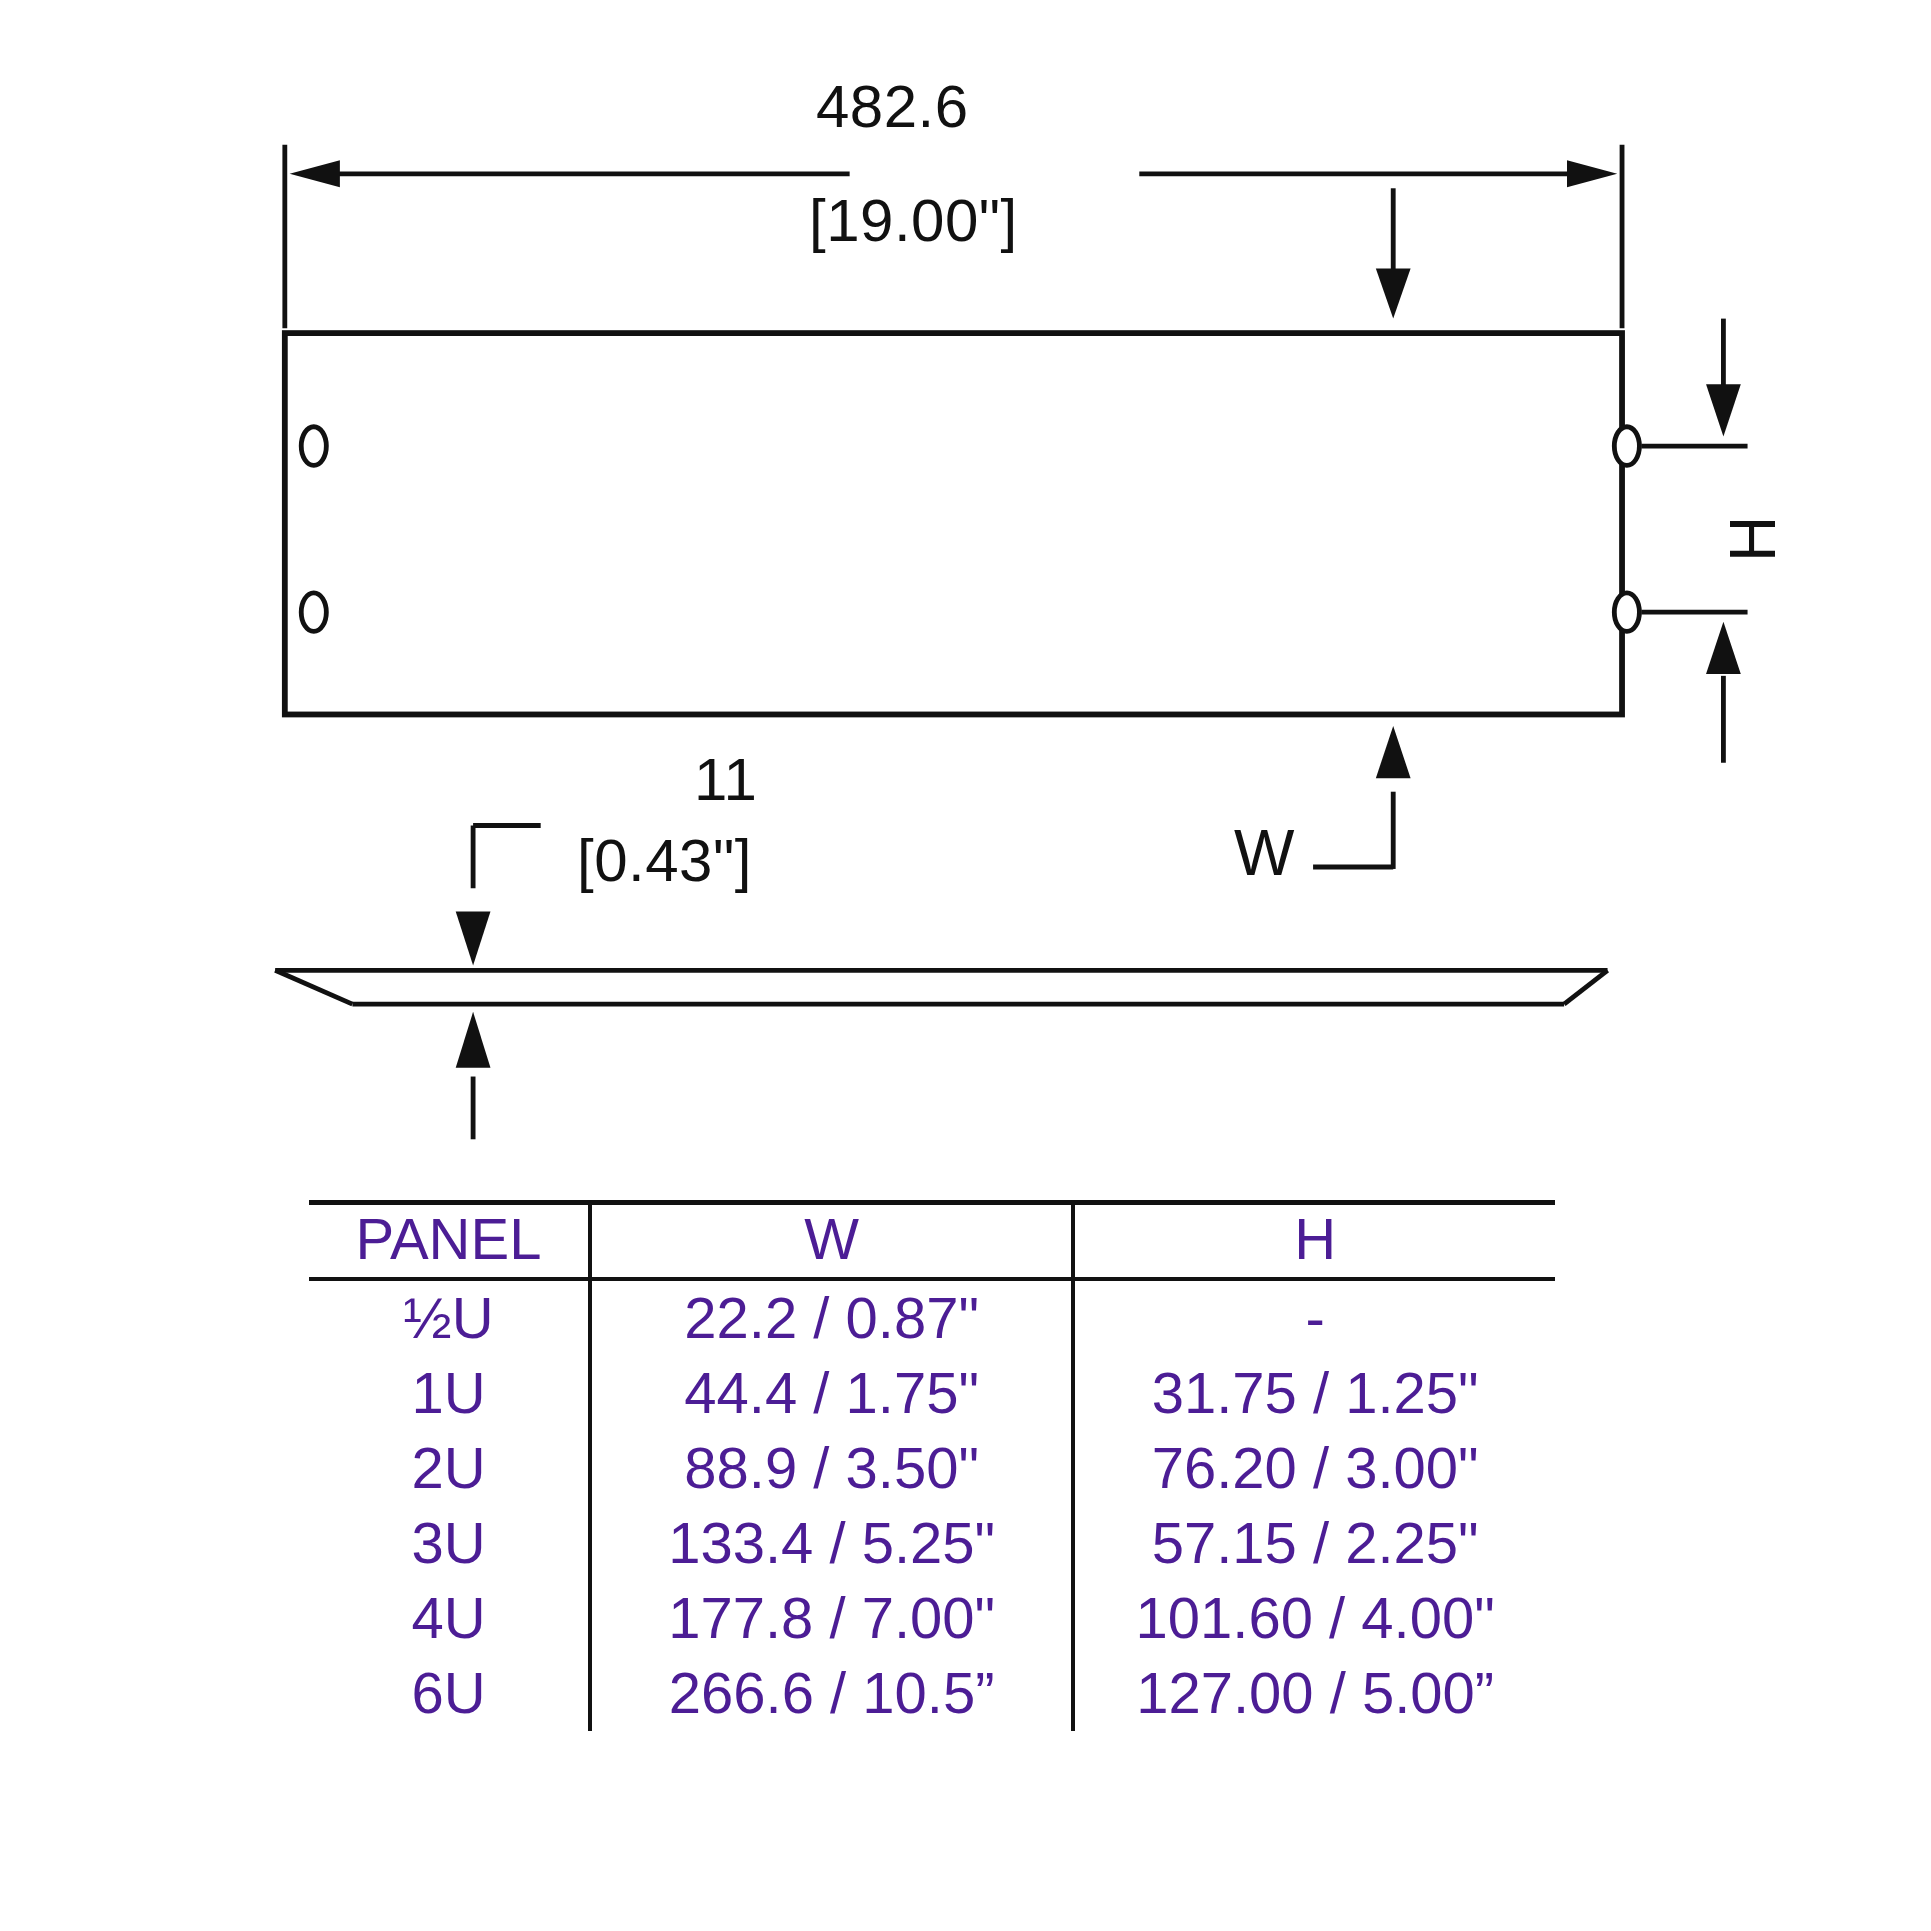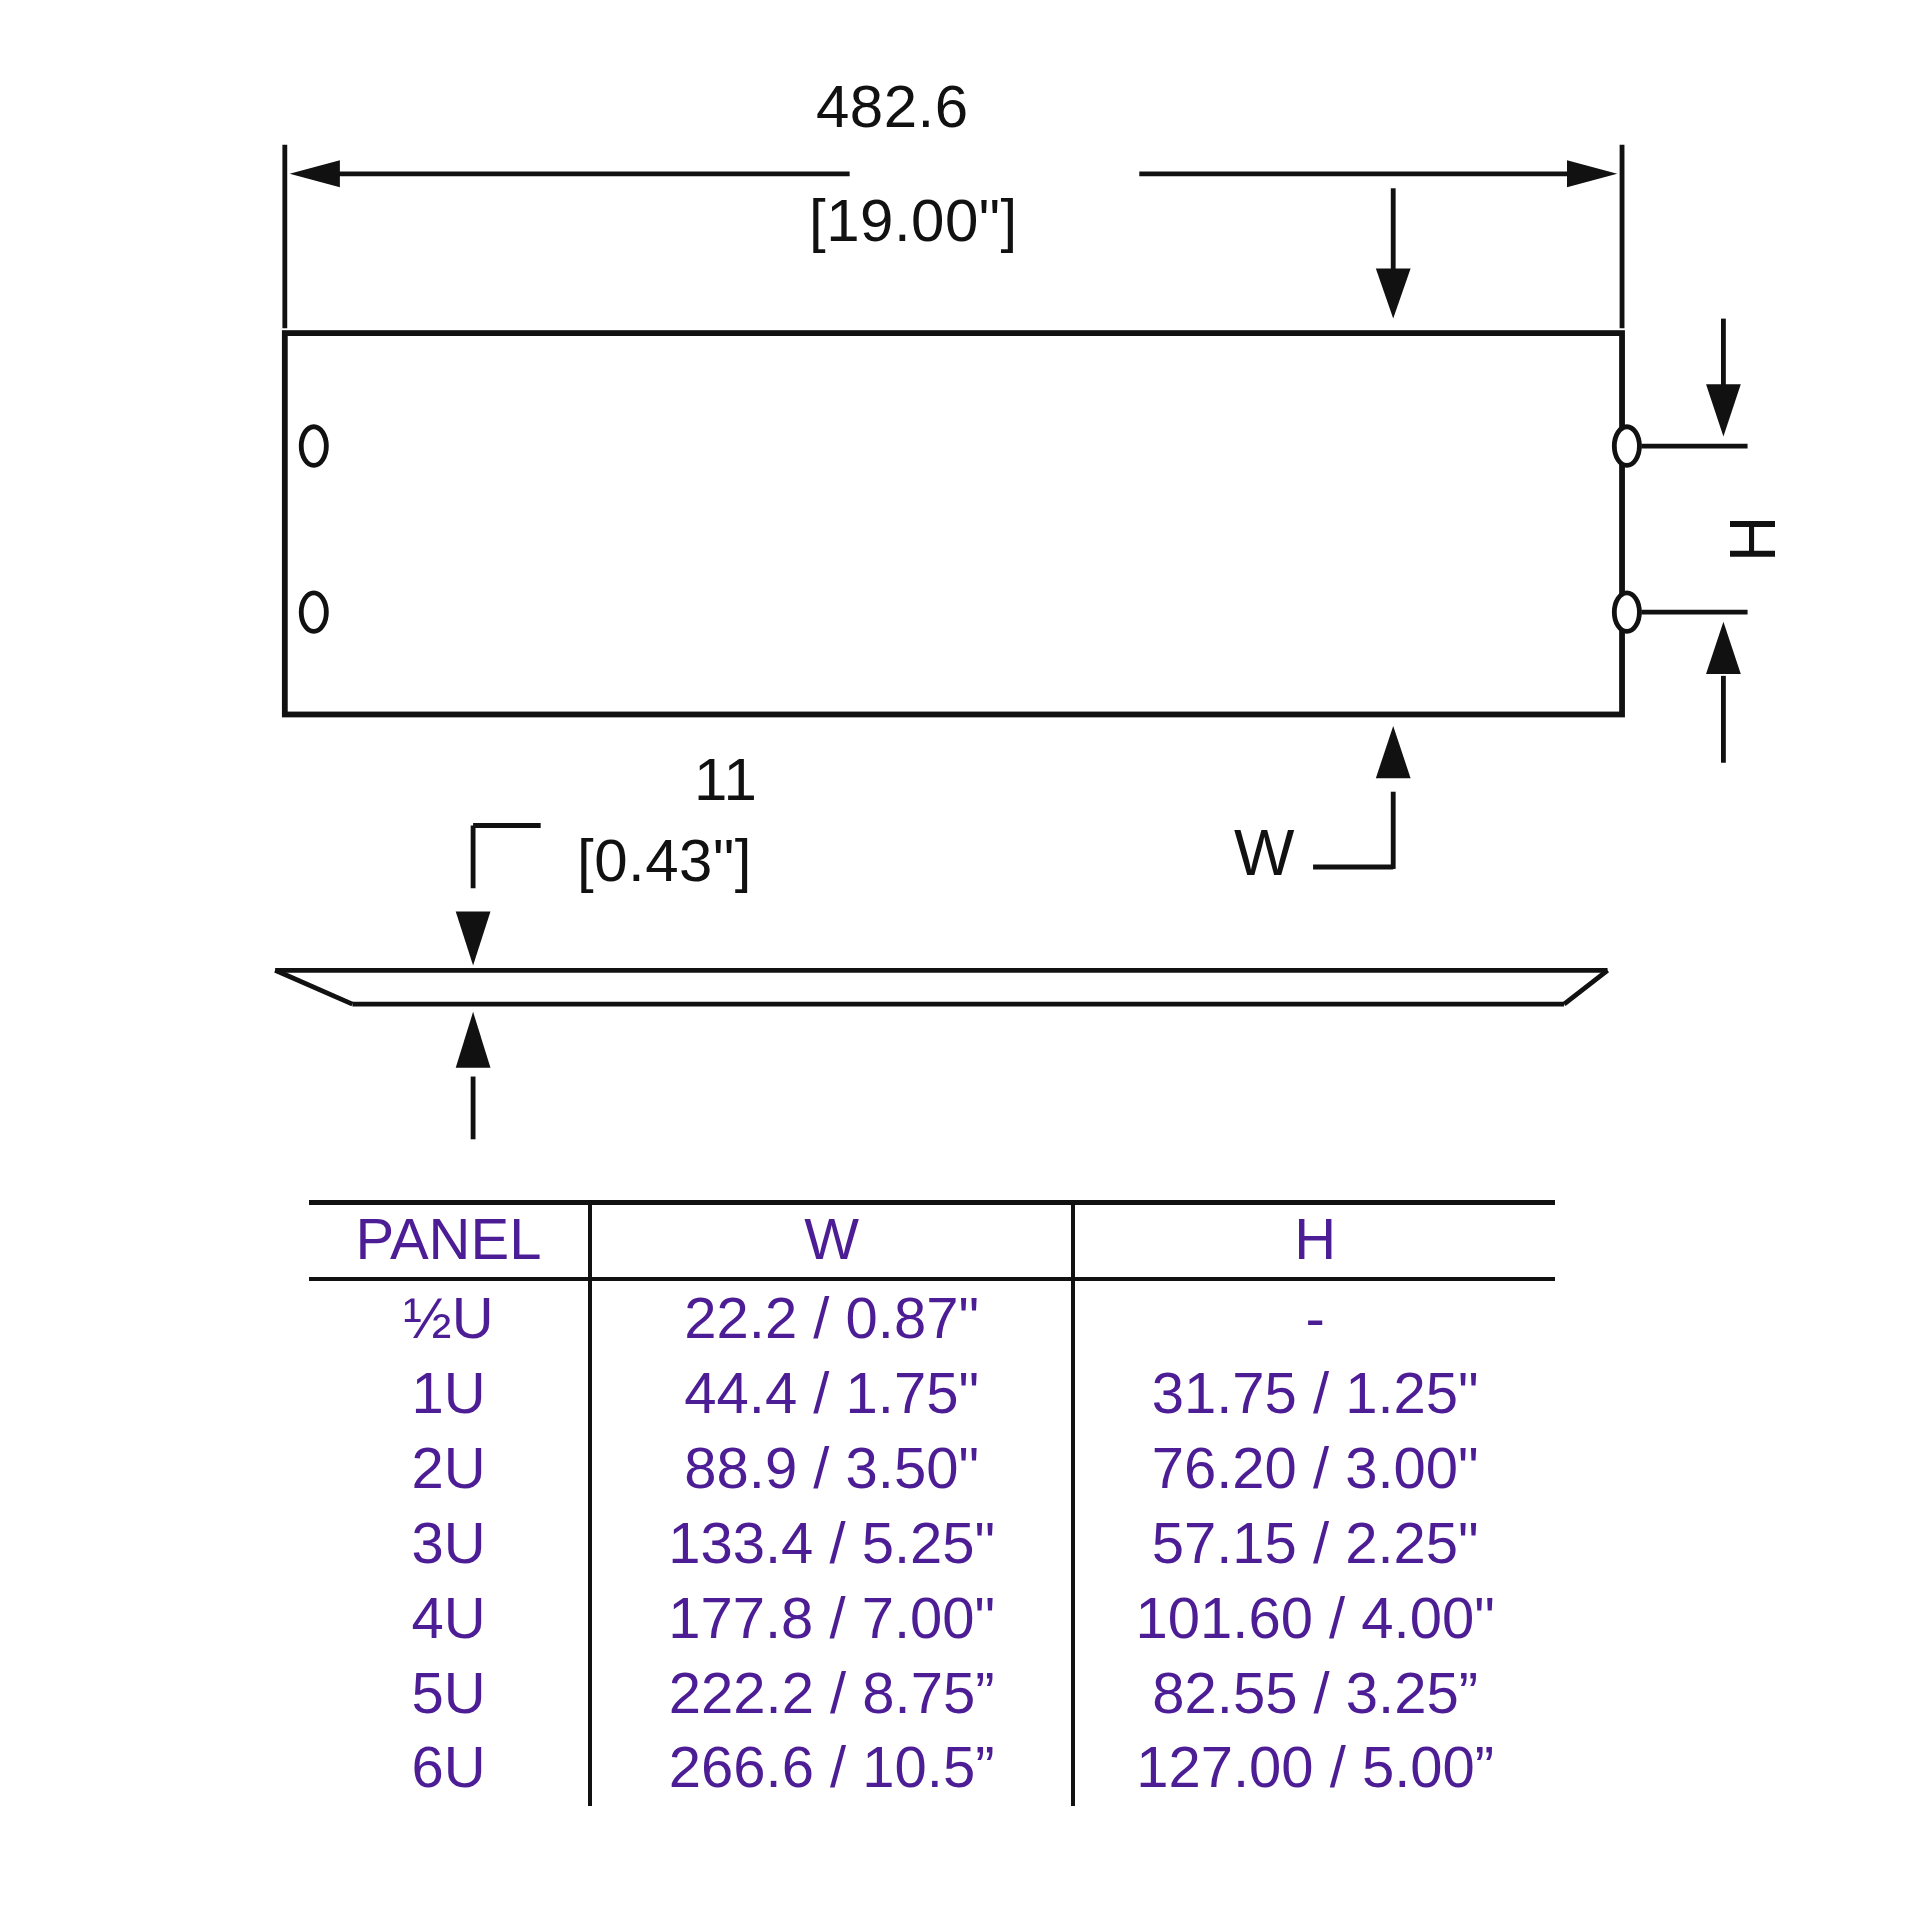--- a/index.html
+++ b/index.html
@@ -182,25 +182,20 @@
         <td class="c-panel">3U</td>
         <td class="c-w">133.4 / 5.25"</td>
         <td class="c-h">57.15 / 2.25"</td>
       </tr>
       <tr>
         <td class="c-panel">4U</td>
         <td class="c-w">177.8 / 7.00"</td>
         <td class="c-h">101.60 / 4.00"</td>
       </tr>
       <tr>
-        <td class="c-panel">5U</td>
-        <td class="c-w">222.2 / 8.75”</td>
-        <td class="c-h">82.55 / 3.25”</td>
-      </tr>
-      <tr>
         <td class="c-panel">6U</td>
         <td class="c-w">266.6 / 10.5”</td>
         <td class="c-h">127.00 / 5.00”</td>
       </tr>
     </tbody>
   </table>
 
 </div>
 
 

